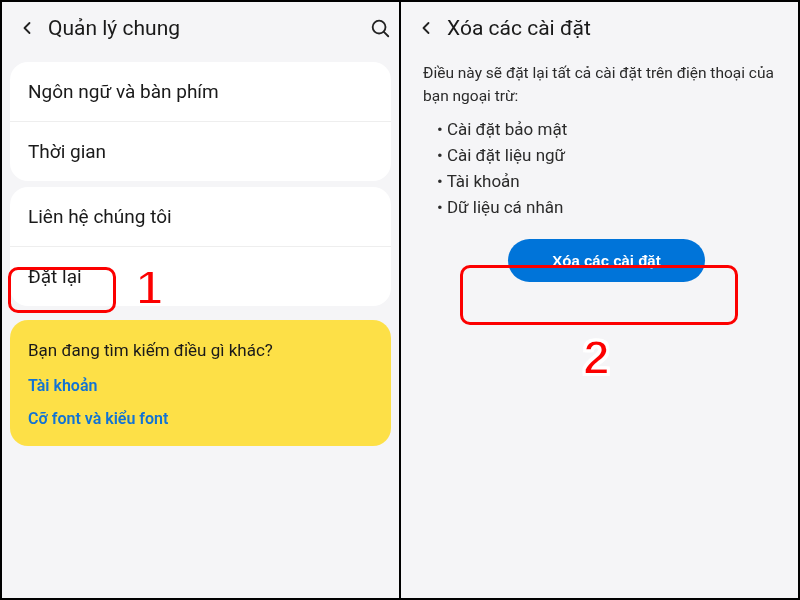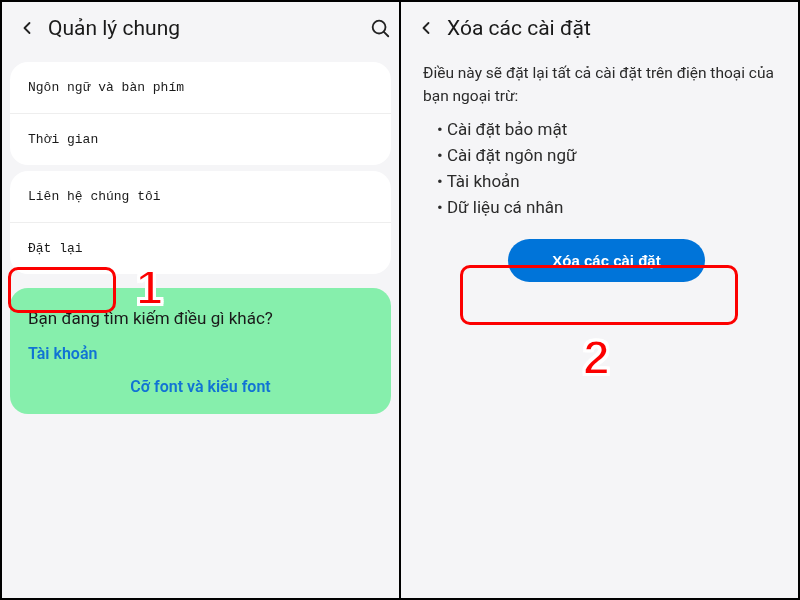--- a/index.html
+++ b/index.html
@@ -51,24 +51,23 @@
     color: #222;
   }
   .card {
     background: #fff;
     border-radius: 18px;
     margin: 6px 8px;
     padding: 0;
   }
   .row {
     padding: 18px 18px;
-    font-size: 13px;
+    font-size: 19px;
     color: #1a1a1a;
     position: relative;
-    font-family: Liberation Mono, monospace;
   }
   .row + .row { border-top: 1px solid #eee; }
   .highlight-box {
     position: absolute;
     border: 3px solid #fc0000;
     border-radius: 10px;
     pointer-events: none;
   }
   .step-num {
     position: absolute;
@@ -79,38 +78,38 @@
     -webkit-text-stroke: 2px #fff;
     text-shadow:
       -2px -2px 0 #fff, 2px -2px 0 #fff,
       -2px 2px 0 #fff, 2px 2px 0 #fff,
       -2px 0 0 #fff, 2px 0 0 #fff,
       0 -2px 0 #fff, 0 2px 0 #fff;
     pointer-events: none;
     line-height: 1;
   }
   .search-section {
-    background: #86efac;
+    background: #fde047;
     border-radius: 18px;
     margin: 14px 8px 8px 8px;
     padding: 20px 18px 18px 18px;
   }
   .search-heading {
     font-size: 17px;
     color: #1a1a1a;
     margin-bottom: 16px;
   }
   .search-link {
     display: block;
     font-size: 16px;
     color: #1173d4;
     font-weight: 600;
     margin-bottom: 14px;
   }
-  .search-link:last-child { margin-bottom: 0; text-align: center; }
+  .search-link:last-child { margin-bottom: 0; }
 
   .right-body {
     padding: 6px 8px 0 22px;
     font-size: 15.5px;
     color: #2b2b2b;
   }
   .desc { line-height: 1.5; margin-bottom: 10px; }
   .bullets { padding-left: 14px; }
   .bullet {
     margin-bottom: 6px;
@@ -184,21 +183,21 @@
             <polyline points="15 18 9 12 15 6"></polyline>
           </svg>
       </span>
       <span class="header-title">Xóa các cài đặt</span>
     </div>
 
     <div class="right-body">
       <div class="desc">Điều này sẽ đặt lại tất cả cài đặt trên điện thoại của bạn ngoại trừ:</div>
       <div class="bullets">
         <div class="bullet">Cài đặt bảo mật</div>
-        <div class="bullet">Cài đặt ngôn ngữ</div>
+        <div class="bullet">Cài đặt liệu ngữ</div>
         <div class="bullet">Tài khoản</div>
         <div class="bullet">Dữ liệu cá nhân</div>
       </div>
 
       <div class="action-wrap">
         <button class="action-btn">Xóa các cài đặt</button>
       </div>
     </div>
 
     <div class="highlight-box" style="left:59px; top:263px; width:278px; height:60px;"></div>

